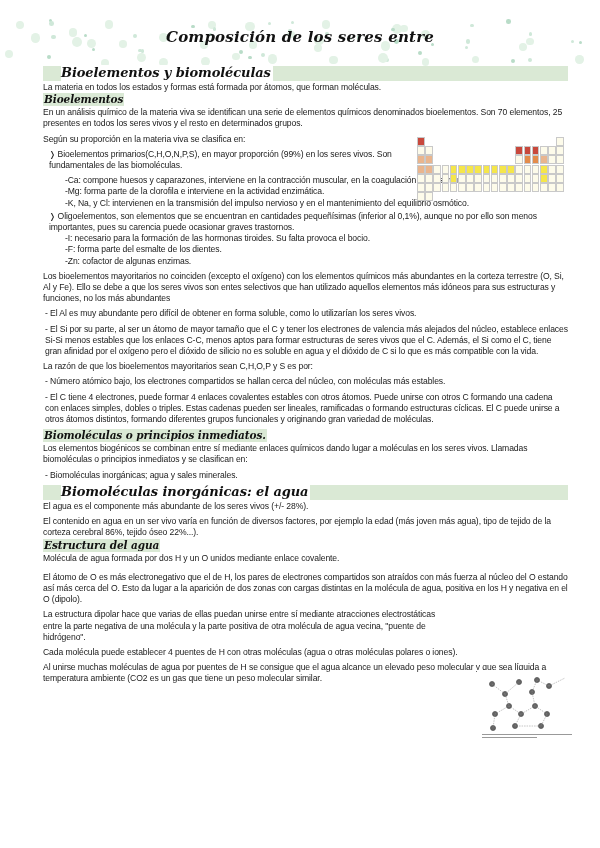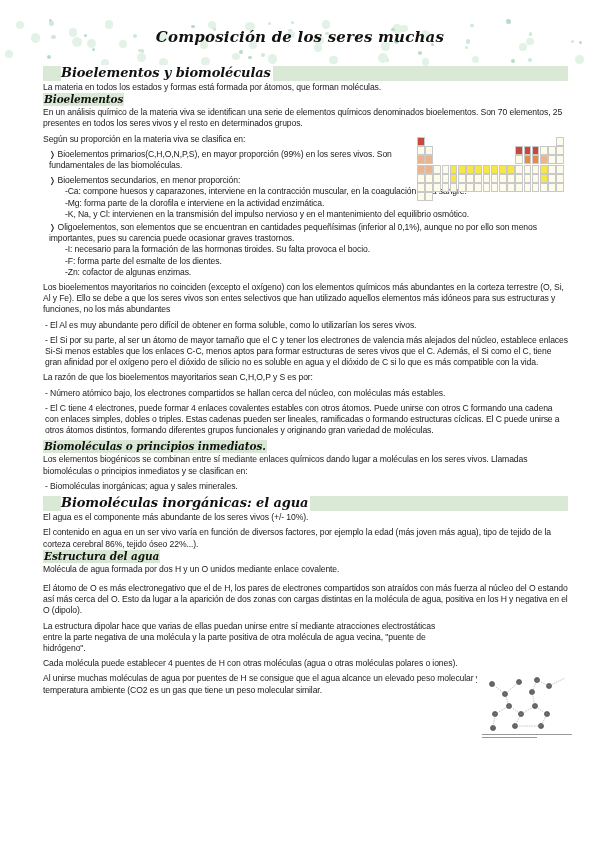--- a/index.html
+++ b/index.html
@@ -90,34 +90,33 @@
     <div class="dot" style="height: 8.0009px; width: 8.0009px; left: 199.677px; top: 41.3701px; background: rgb(227, 242, 230);"></div>
     <div class="dot" style="height: 7.37163px; width: 7.37163px; left: 232.192px; top: 52.6961px; background: rgb(227, 242, 230);"></div>
     <div class="dot" style="height: 8.58187px; width: 8.58187px; left: 313.678px; top: 43.6271px; background: rgb(227, 242, 230);"></div>
     <div class="dot" style="height: 3.17416px; width: 3.17416px; left: 84.1973px; top: 33.8667px; background: rgb(185, 220, 200);"></div>
     <div class="dot" style="height: 9.77365px; width: 9.77365px; left: 267.699px; top: 54.2842px; background: rgb(227, 242, 230);"></div>
     <div class="dot" style="height: 3.17239px; width: 3.17239px; left: 528.542px; top: 32.4683px; background: rgb(207, 232, 217);"></div>
     <div class="dot" style="height: 3.10195px; width: 3.10195px; left: 209.324px; top: 32.5664px; background: rgb(185, 220, 200);"></div>
     <div class="dot" style="height: 8.84281px; width: 8.84281px; left: 321.511px; top: 20.2093px; background: rgb(227, 242, 230);"></div>
     <div class="dot" style="height: 7.46971px; width: 7.46971px; left: 287.303px; top: 30.9736px; background: rgb(227, 242, 230);"></div>
   </div>
-<div class="page-title">Composición de los seres muchas</div>
+<div class="page-title">Composición de los seres entre</div>
 
 <div class="content">
   <div class="h1">
     <div class="pad"></div>
     <span>Bioelementos y biomoléculas</span>
   </div>
   <p class="tight">La materia en todos los estados y formas está formada por átomos, que forman moléculas.</p>
 
   <div class="h2">Bioelementos</div>
   <p>En un análisis químico de la materia viva se identifican una serie de elementos químicos denominados bioelementos. Son 70 elementos, 25 presentes en todos los seres vivos y el resto en determinados grupos.</p>
   <p>Según su proporción en la materia viva se clasifica en:</p>
   <p class="bullet" style="width:360px;"><span class="mark">❭</span><span>Bioelementos primarios(C,H,O,N,P,S), en mayor proporción (99%) en los seres vivos. Son fundamentales de las biomoléculas.</span></p>
-  <p class="bullet tight"><span class="mark">❭</span><span>Bioelementos secundarios, en menor proporción:</span></p>
   <p class="sub">-Ca: compone huesos y caparazones, interviene en la contracción muscular, en la coagulación de la sangre.</p>
   <p class="sub">-Mg: forma parte de la clorofila e interviene en la actividad enzimática.</p>
   <p class="sub" style="margin-bottom:2px">-K, Na, y Cl: intervienen en la transmisión del impulso nervioso y en el mantenimiento del equilibrio osmótico.</p>
   <p class="bullet tight"><span class="mark">❭</span><span>Oligoelementos, son elementos que se encuentran en cantidades pequeñísimas (inferior al 0,1%), aunque no por ello son menos importantes, pues su carencia puede ocasionar graves trastornos.</span></p>
   <p class="sub">-I: necesario para la formación de las hormonas tiroides. Su falta provoca el bocio.</p>
   <p class="sub">-F: forma parte del esmalte de los dientes.</p>
   <p class="sub" style="margin-bottom:4px">-Zn: cofactor de algunas enzimas.</p>
   <p>Los bioelementos mayoritarios no coinciden (excepto el oxígeno) con los elementos químicos más abundantes en la corteza terrestre (O, Si, Al y Fe). Ello se debe a que los seres vivos son entes selectivos que han utilizado aquellos elementos más idóneos para sus estructuras y funciones, no los más abundantes</p>
   <p class="item">- El Al es muy abundante pero difícil de obtener en forma soluble, como lo utilizarían los seres vivos.</p>
   <p class="item">- El Si por su parte, al ser un átomo de mayor tamaño que el C y tener los electrones de valencia más alejados del núcleo, establece enlaces Si-Si menos estables que los enlaces C-C, menos aptos para formar estructuras de seres vivos que el C. Además, el Si como el C, tiene gran afinidad por el oxígeno pero el dióxido de silicio no es soluble en agua y el dióxido de C si lo que es más compatible con la vida.</p>
@@ -126,21 +125,21 @@
   <p class="item tight">- El C tiene 4 electrones, puede formar 4 enlaces covalentes estables con otros átomos. Puede unirse con otros C formando una cadena con enlaces simples, dobles o triples. Estas cadenas pueden ser lineales, ramificadas o formando estructuras cíclicas. El C puede unirse a otros átomos distintos, formando diferentes grupos funcionales y originando gran variedad de moléculas.</p>
 
   <div class="h2">Biomoléculas o principios inmediatos.</div>
   <p>Los elementos biogénicos  se combinan entre sí mediante enlaces químicos dando lugar a moléculas en los seres vivos. Llamadas biomoléculas o principios inmediatos y se clasifican en:</p>
   <p class="item">- Biomoléculas inorgánicas; agua y sales minerales.</p>
 
   <div class="h1" style="margin-top:2px">
     <div class="pad"></div>
     <span>Biomoléculas inorgánicas: el agua</span>
   </div>
-  <p>El agua es el componente más abundante de los seres vivos (+/- 10%).</p>
+  <p>El agua es el componente más abundante de los seres vivos (+/- 28%).</p>
   <p class="tight">El contenido en agua en un ser vivo varía en función de diversos factores, por ejemplo la edad (más joven más agua), tipo de tejido de la corteza cerebral 86%, tejido óseo 22%...).</p>
 
   <div class="h2">Estructura del agua</div>
   <p style="margin-bottom:8px">Molécula de agua formada por dos H y un O unidos mediante enlace covalente.</p>
   <p>El átomo de O es más electronegativo que el de H, los pares de electrones compartidos son atraídos con más fuerza al núcleo del O estando así más cerca del O. Esto da lugar a la aparición de dos zonas con cargas distintas en la molécula de agua, positiva en los H y negativa en el O (dipolo).</p>
   <p style="width:400px">La estructura dipolar hace que varias de ellas puedan unirse entre sí mediante atracciones electrostáticas entre la parte negativa de una molécula y la parte positiva de otra molécula de agua vecina, "puente de hidrógeno".</p>
   <p style="width:420px">Cada molécula puede establecer 4 puentes de H con otras moléculas (agua o otras moléculas polares o iones).</p>
   <p>Al unirse muchas moléculas de agua por puentes de H se consigue que el agua alcance un elevado peso molecular y que sea líquida a temperatura ambiente (CO2 es un gas que tiene un peso molecular similar.</p>
 </div>
 

